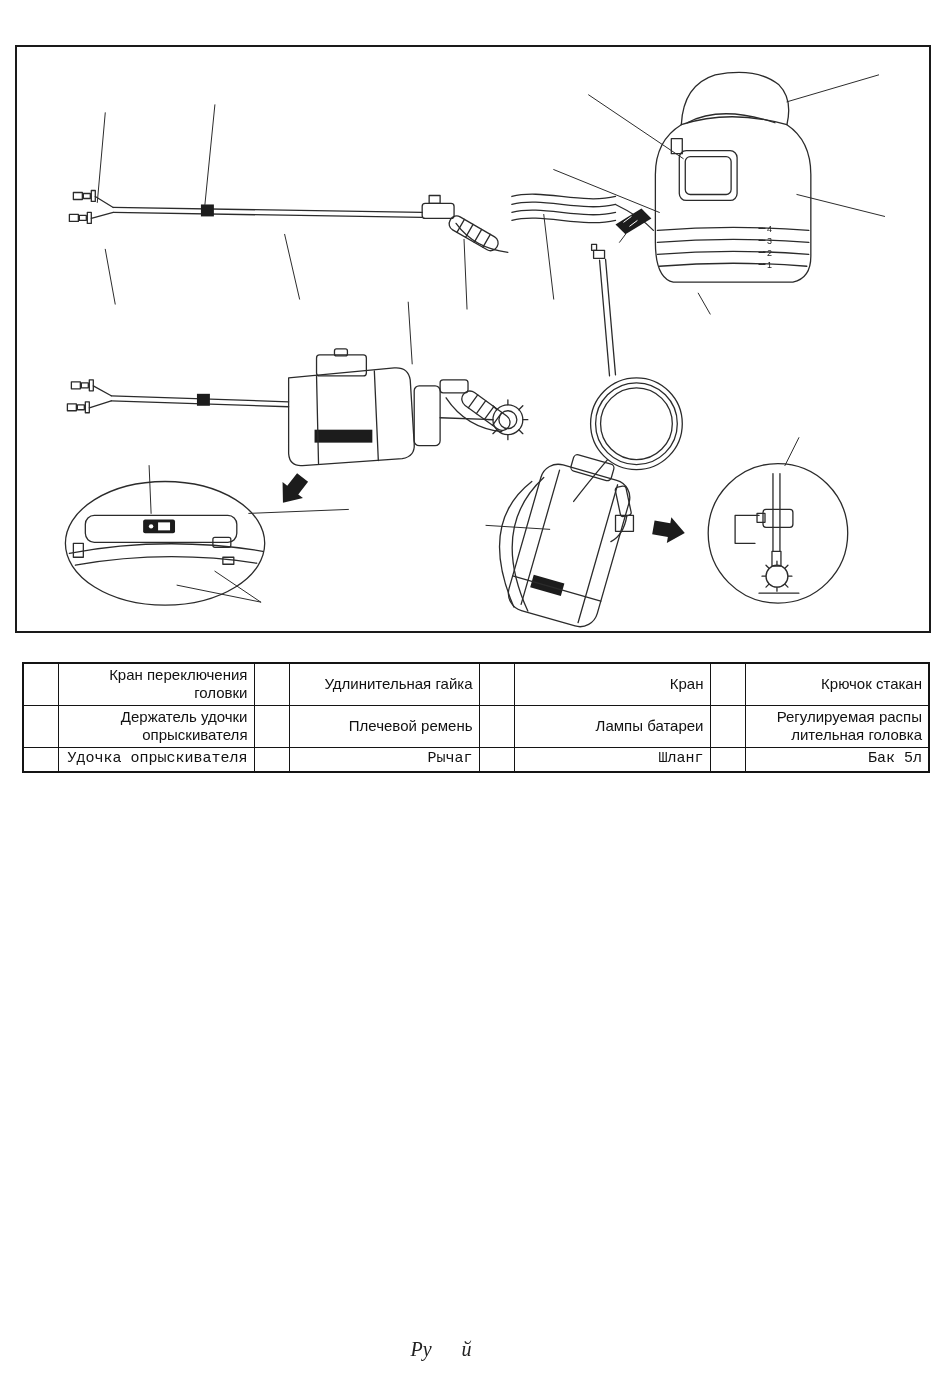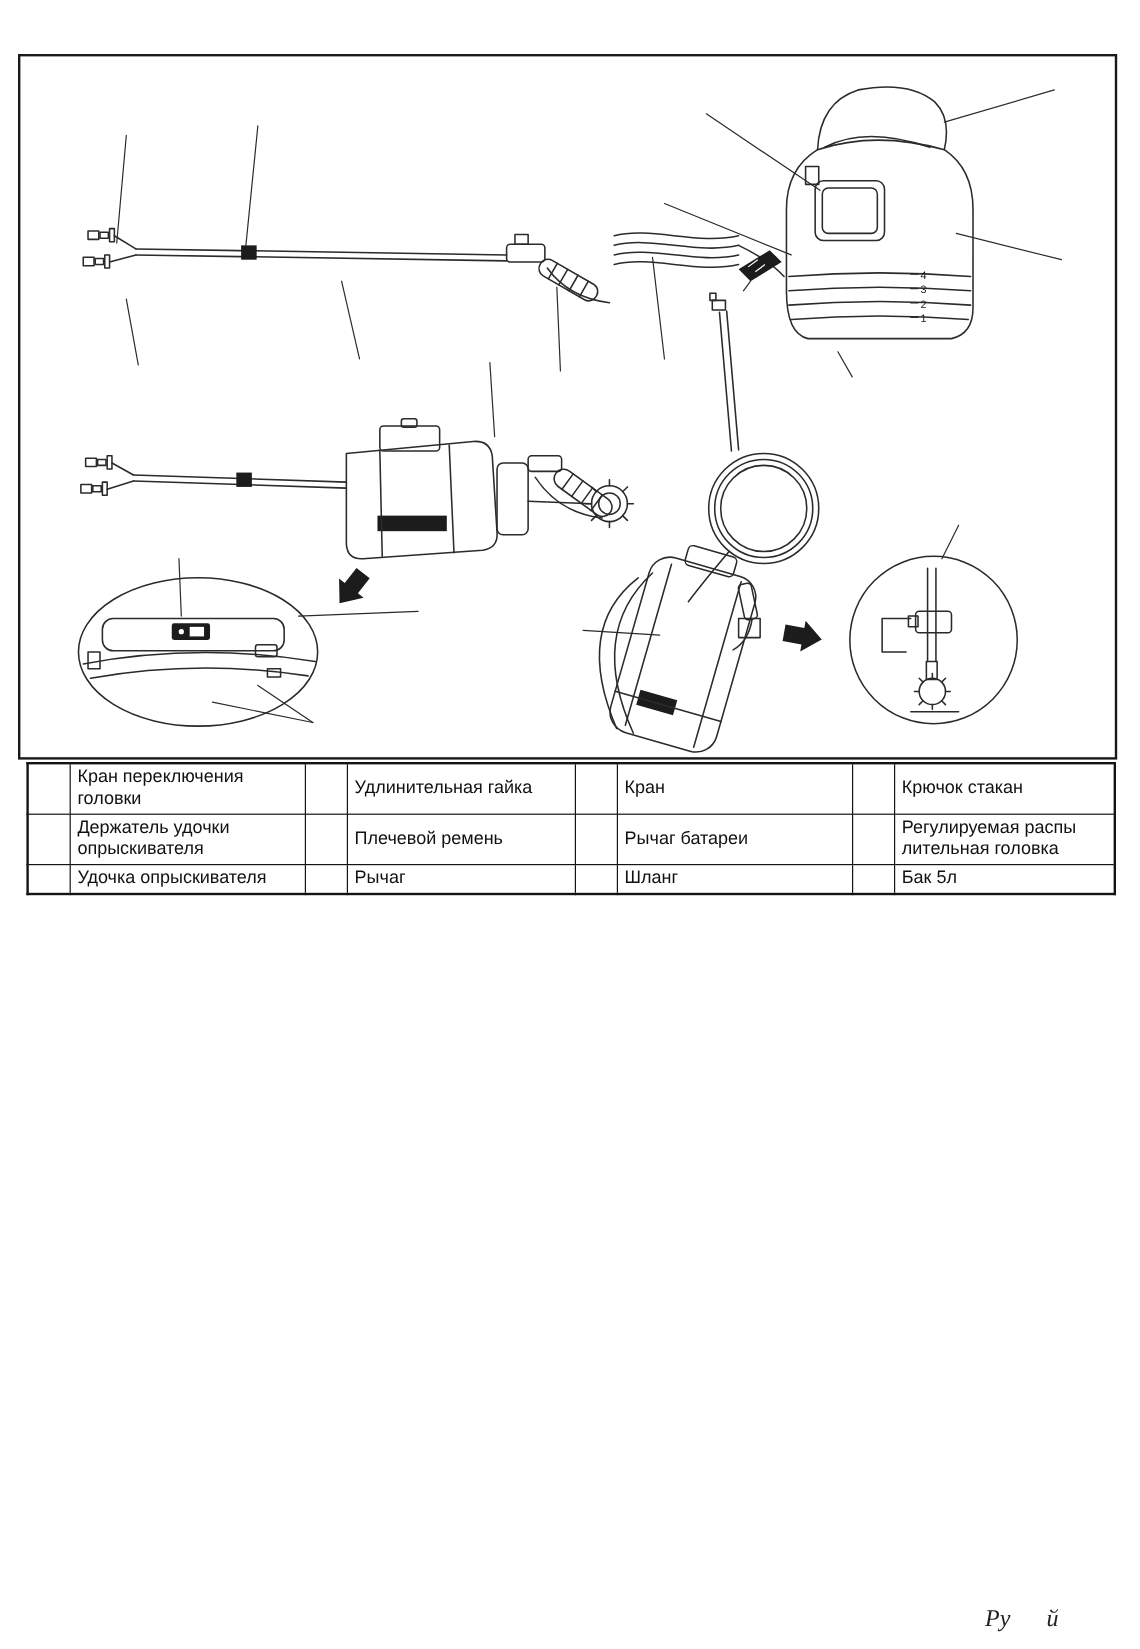--- a/index.html
+++ b/index.html
@@ -10,31 +10,31 @@
   .diagram-frame{position:absolute;left:15px;top:45px;width:916px;height:588px;
                  border:2px solid #1a1a1a;box-sizing:border-box;background:#fff;}
   .diagram-frame svg{display:block;}
   .d{stroke:#2b2b2b;fill:none;stroke-width:1.3;stroke-linecap:round;stroke-linejoin:round;}
   .thin{stroke-width:1;}
   .dk{fill:#1c1c1c;stroke:none;}
   .wht{stroke:#fff;stroke-width:1;fill:none;}
   svg text{font:9px "Liberation Sans",sans-serif;fill:#222;stroke:none;}
 
   
-  .parts-table-wrap{position:absolute;left:22px;top:635px;}
+  .parts-table-wrap{position:absolute;left:22px;top:662px;text-align:right;}
   table.parts{border-collapse:collapse;table-layout:fixed;width:906px;
               font:15px/1.22 "Liberation Sans",sans-serif;color:#111;
               border:2px solid #141414;}
   table.parts td{border:1.5px solid #141414;padding:2px 6px;vertical-align:middle;
                  overflow:hidden;}
-  tr.h2{height:42px;} tr.h1{height:25px;}
+  tr.h2{height:42px;} tr.h1{height:25px;font-family:Liberation Mono, monospace;}
   td.num{padding:2px;}
 
   
-  .footer{position:absolute;left:0;top:1338px;width:882px;text-align:right;
+  .footer{position:absolute;left:0;top:1338px;width:882px;text-align:center;
           font:italic 20px "Liberation Serif",serif;color:#222;white-space:pre;}
 </style>
 </head>
 <body>
 
 <div class="page">
 
   <div class="diagram-frame">
     <svg viewBox="0 0 914 586" width="912" height="584">
 
@@ -218,21 +218,21 @@
           <td>Кран</td>
           <td class="num"></td>
           <td>Крючок стакан</td>
         </tr>
         <tr class="h2">
           <td class="num"></td>
           <td>Держатель удочки опрыскивателя</td>
           <td class="num"></td>
           <td>Плечевой ремень</td>
           <td class="num"></td>
-          <td>Рычаг батареи</td>
+          <td>Лампы батареи</td>
           <td class="num"></td>
           <td>Регулируемая распы лительная головка</td>
         </tr>
         <tr class="h1">
           <td class="num"></td>
           <td>Удочка опрыскивателя</td>
           <td class="num"></td>
           <td>Рычаг</td>
           <td class="num"></td>
           <td>Шланг</td>

